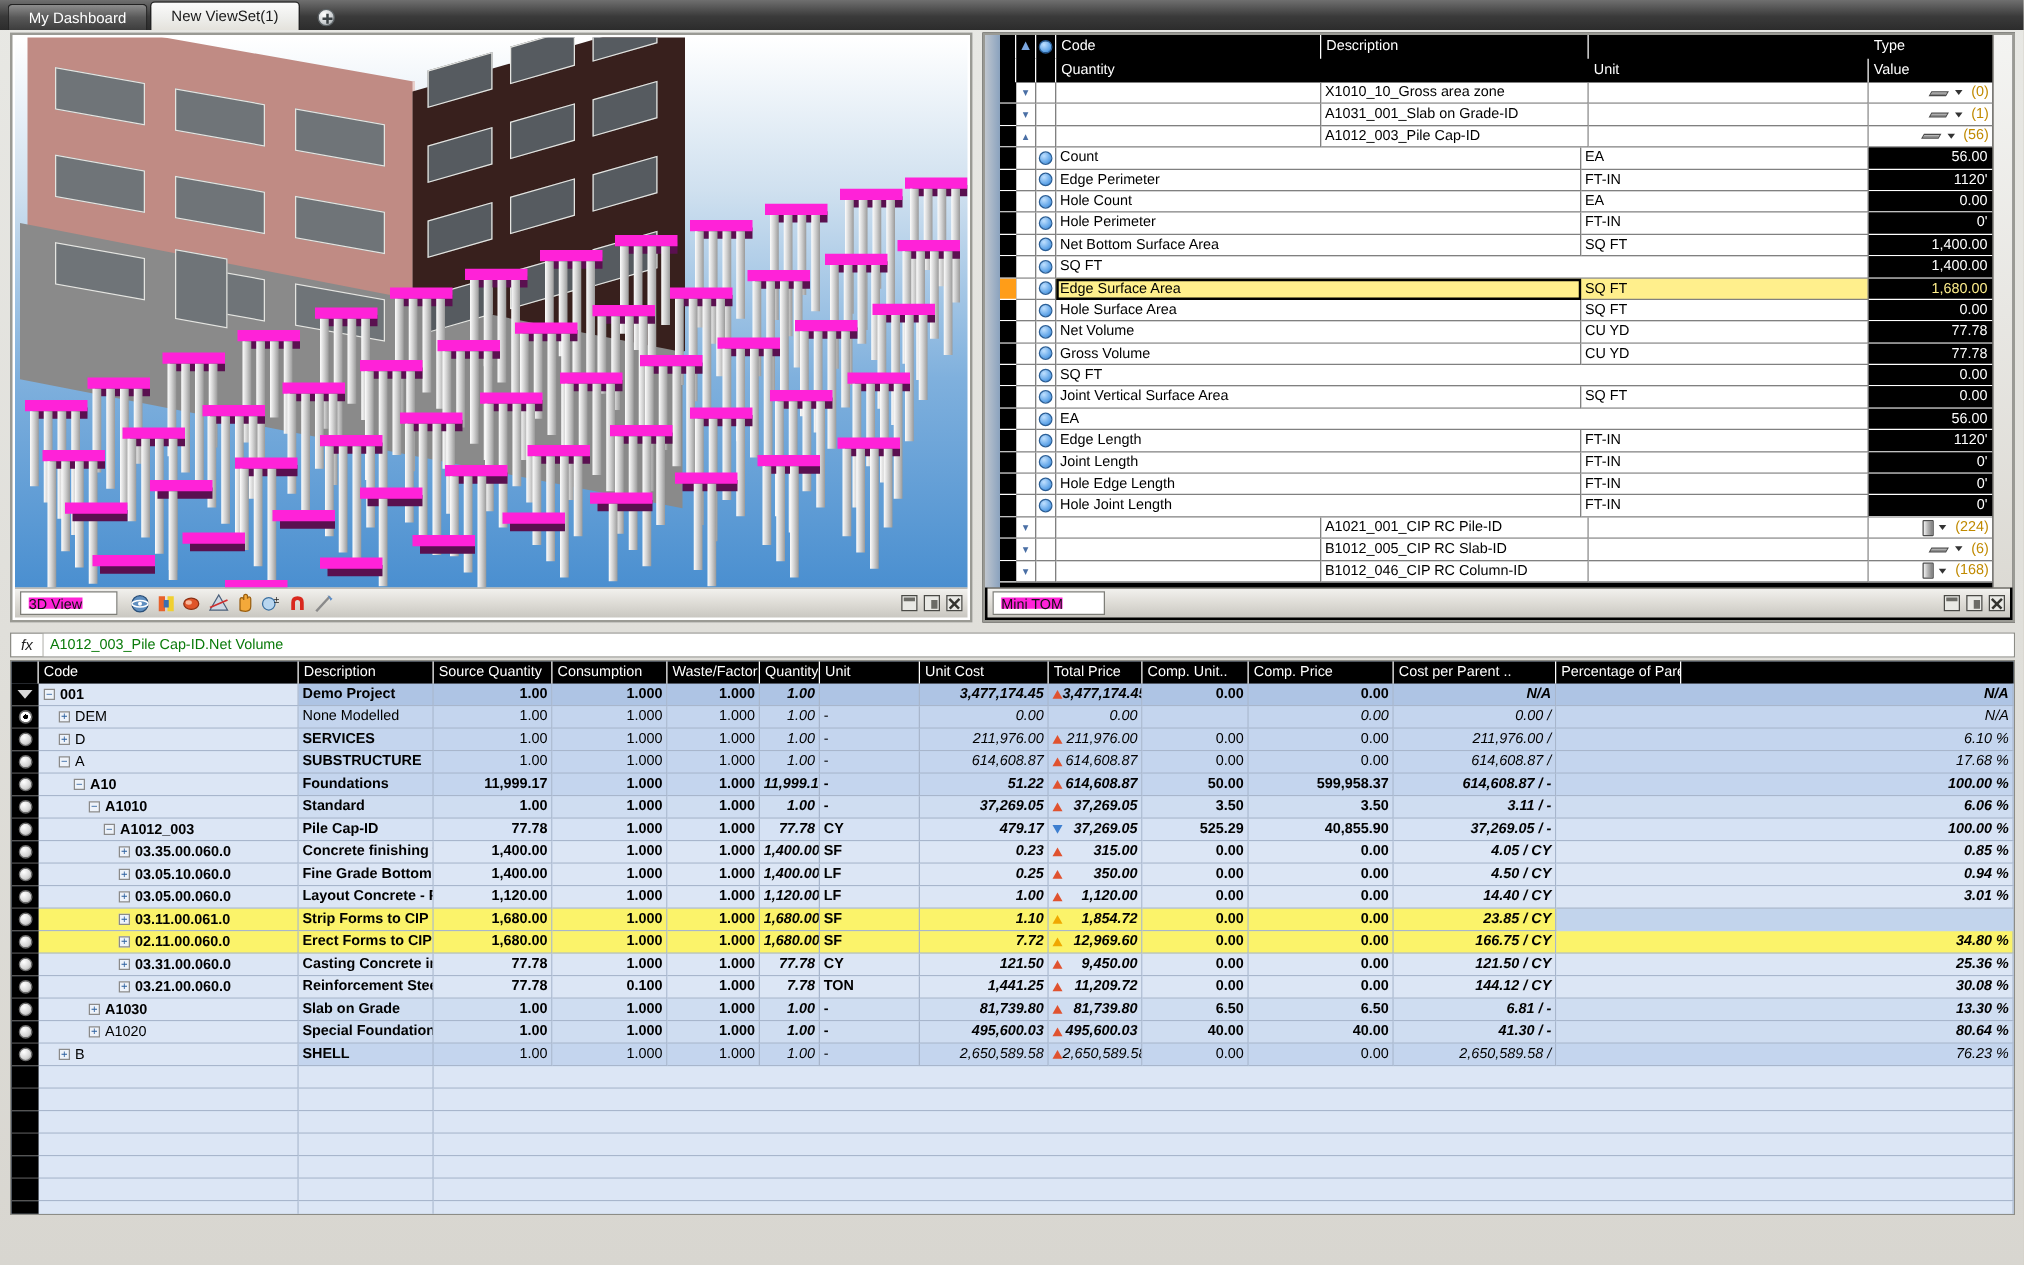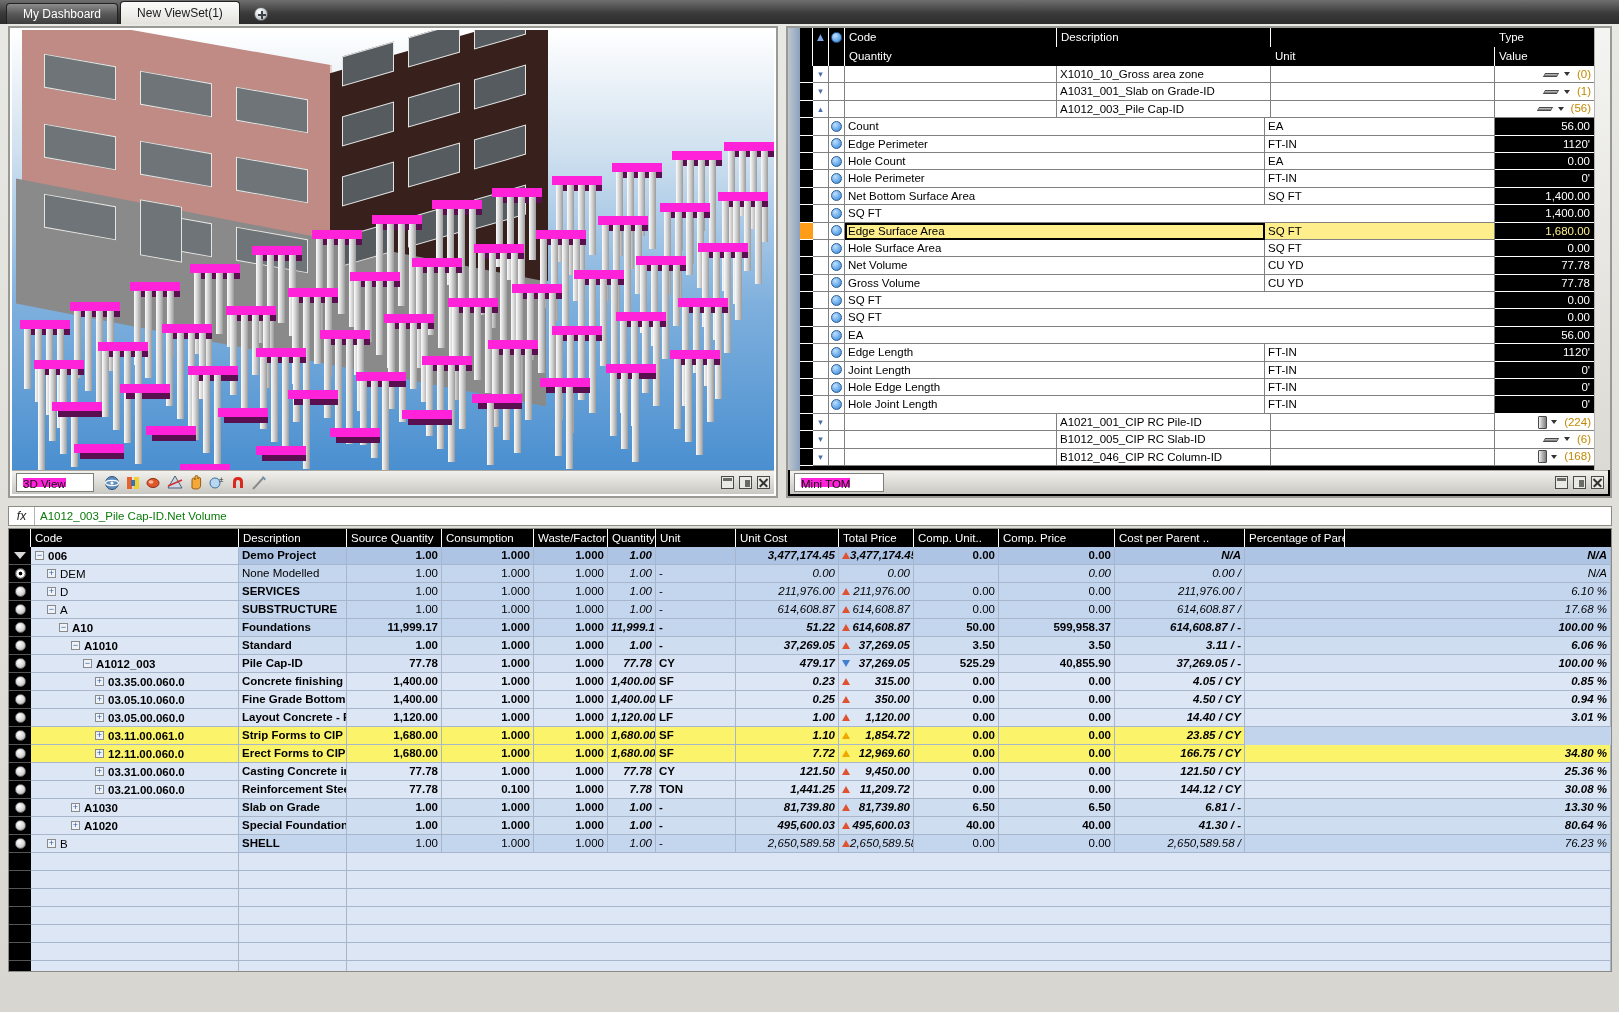--- a/index.html
+++ b/index.html
@@ -812,20 +812,21 @@
           </div>
           <div class="pr-unit" style="flex:1 1 auto;width:auto">SQ FT</div>
           <div class="pr-val">0.00</div>
         </div>
         <div class="pr-row">
           <div class="pr-gut"></div>
           <div class="pr-exp"></div>
           <div class="pr-icn">
             <span class="qicon"></span>
           </div>
+          <div class="pr-desc" style="flex:0 0 420px;width:420px">Joint Vertical Surface Area</div>
           <div class="pr-unit" style="flex:1 1 auto;width:auto">SQ FT</div>
           <div class="pr-val">0.00</div>
         </div>
         <div class="pr-row">
           <div class="pr-gut"></div>
           <div class="pr-exp"></div>
           <div class="pr-icn">
             <span class="qicon"></span>
           </div>
           <div class="pr-unit" style="flex:1 1 auto;width:auto">EA</div>
@@ -950,21 +951,21 @@
         <div class="c" style="flex:0 0 116px;width:116px">Comp. Price</div>
         <div class="c" style="flex:0 0 130px;width:130px">Cost per Parent ..</div>
         <div class="c" style="flex:0 0 100px;width:100px">Percentage of Parent..</div>
       </div>
       <div class="cg-row lvl0">
         <div class="cg-gut">
           <span class="bullet tri"></span>
         </div>
         <div class="cg-tree" style="padding-left:4px;">
           <span class="pm">−</span>
-          <span style="font-weight:bold">006</span>
+          <span style="font-weight:bold">001</span>
         </div>
         <div class="c" style="flex:0 0 108px;width:108px;font-weight:bold">Demo Project</div>
         <div class="c num" style="flex:0 0 95px;width:95px">1.00</div>
         <div class="c num" style="flex:0 0 92px;width:92px">1.000</div>
         <div class="c num" style="flex:0 0 74px;width:74px">1.000</div>
         <div class="c num ital" style="flex:0 0 48px;width:48px">1.00</div>
         <div class="c " style="flex:0 0 80px;width:80px"></div>
         <div class="c num ital" style="flex:0 0 103px;width:103px">3,477,174.45</div>
         <div class="c ital tp-cell" style="flex:0 0 75px;width:75px">
           <span class="tri-up"></span>
@@ -1213,21 +1214,21 @@
         <div class="c num" style="flex:0 0 85px;width:85px">0.00</div>
         <div class="c num" style="flex:0 0 116px;width:116px">0.00</div>
         <div class="c num ital" style="flex:0 0 130px;width:130px">23.85 / CY</div>
       </div>
       <div class="cg-row lvl5 hl">
         <div class="cg-gut">
           <span class="bullet"></span>
         </div>
         <div class="cg-tree" style="padding-left:64px;background:#fbf36a;">
           <span class="pm">+</span>
-          <span style="font-weight:bold">12.11.00.060.0</span>
+          <span style="font-weight:bold">02.11.00.060.0</span>
         </div>
         <div class="c" style="flex:0 0 108px;width:108px;font-weight:bold">Erect Forms to CIP Concrete -  Pile Cap</div>
         <div class="c num" style="flex:0 0 95px;width:95px">1,680.00</div>
         <div class="c num" style="flex:0 0 92px;width:92px">1.000</div>
         <div class="c num" style="flex:0 0 74px;width:74px">1.000</div>
         <div class="c num ital" style="flex:0 0 48px;width:48px">1,680.00</div>
         <div class="c " style="flex:0 0 80px;width:80px">SF</div>
         <div class="c num ital" style="flex:0 0 103px;width:103px">7.72</div>
         <div class="c ital tp-cell" style="flex:0 0 75px;width:75px">
           <span class="tri-up amber"></span>
@@ -1309,21 +1310,21 @@
         <div class="c num" style="flex:0 0 116px;width:116px">6.50</div>
         <div class="c num ital" style="flex:0 0 130px;width:130px">6.81 / -</div>
         <div class="c num ital" style="flex:1 1 auto">13.30 %</div>
       </div>
       <div class="cg-row lvl3">
         <div class="cg-gut">
           <span class="bullet"></span>
         </div>
         <div class="cg-tree" style="padding-left:40px;">
           <span class="pm">+</span>
-          <span style="font-weight:bold">A1020</span>
+          <span style="font-weight:normal">A1020</span>
         </div>
         <div class="c" style="flex:0 0 108px;width:108px;font-weight:bold">Special Foundations</div>
         <div class="c num" style="flex:0 0 95px;width:95px">1.00</div>
         <div class="c num" style="flex:0 0 92px;width:92px">1.000</div>
         <div class="c num" style="flex:0 0 74px;width:74px">1.000</div>
         <div class="c num ital" style="flex:0 0 48px;width:48px">1.00</div>
         <div class="c " style="flex:0 0 80px;width:80px">-</div>
         <div class="c num ital" style="flex:0 0 103px;width:103px">495,600.03</div>
         <div class="c ital tp-cell" style="flex:0 0 75px;width:75px">
           <span class="tri-up"></span>

